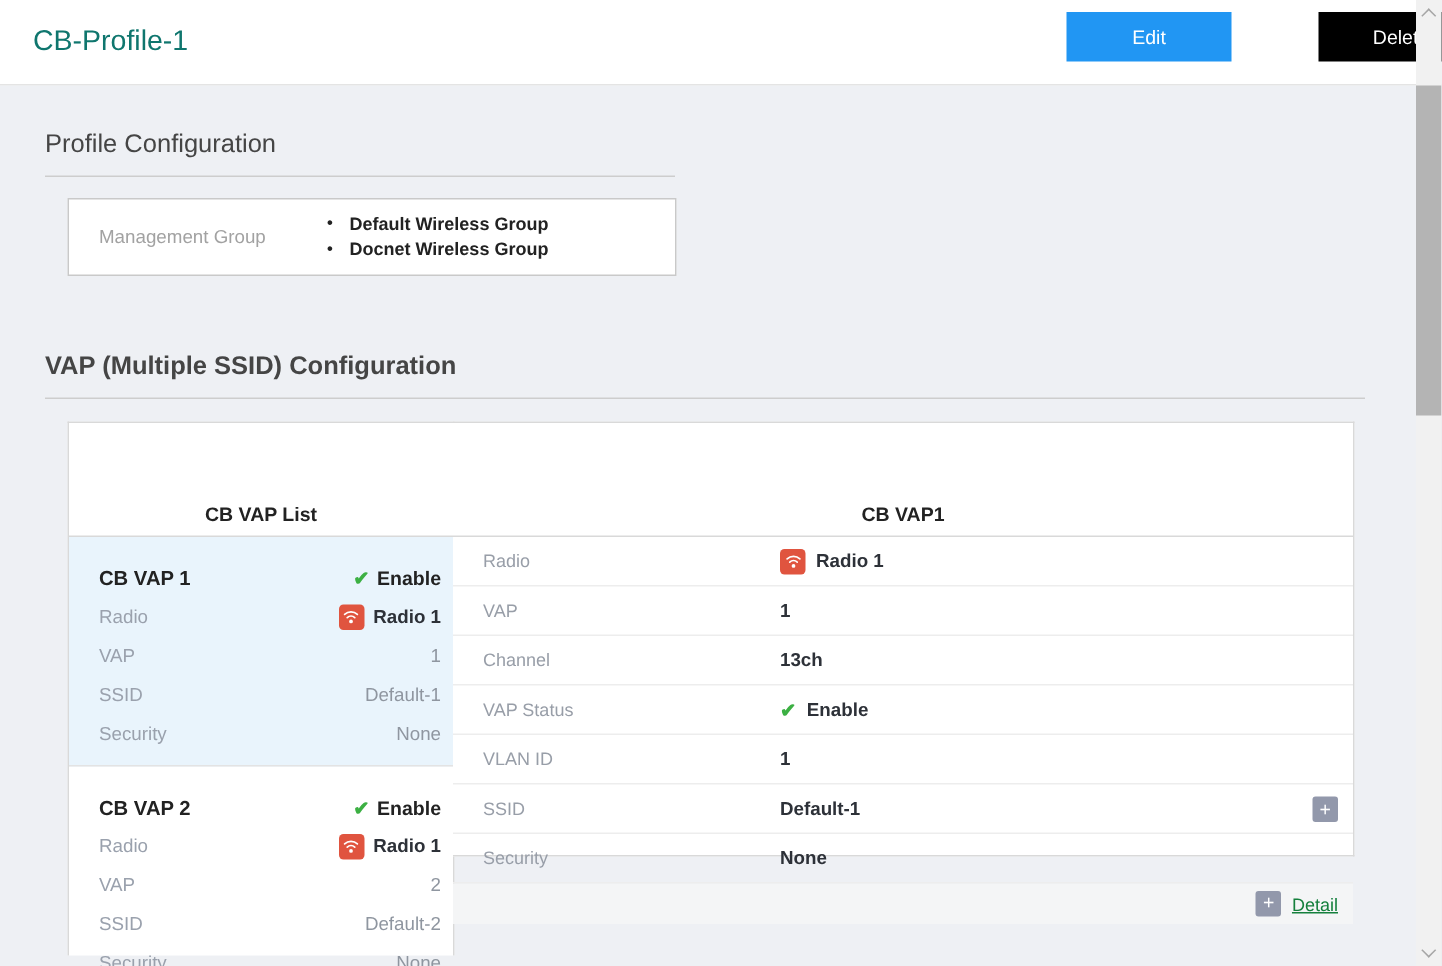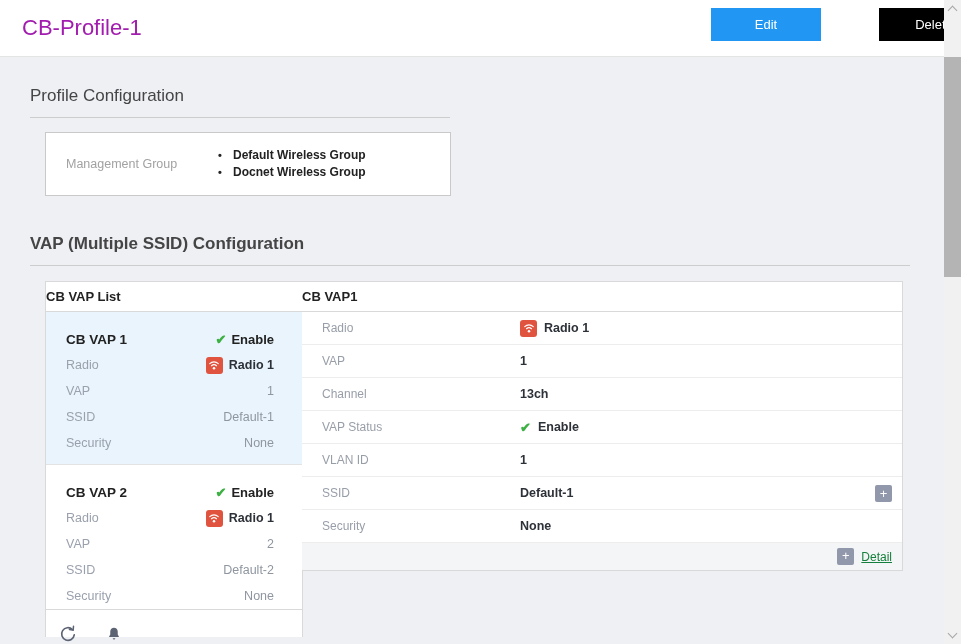--- a/index.html
+++ b/index.html
@@ -4,49 +4,49 @@
 <style>
   * { box-sizing: border-box; }
   html,body { margin:0; padding:0; }
   body { background:#dfe1e5; }
   .page { position:relative; width:961px; height:644px; background:#eef0f4; overflow:hidden;
           font-family:"Liberation Sans", sans-serif; }
 
   
   .topbar { position:absolute; left:0; top:0; width:961px; height:57px; background:#fff;
             border-bottom:1px solid #e4e4e4; }
-  .page-title { position:absolute; left:22px; top:0; line-height:56px; font-size:22px; color:#a21caf; }
+  .page-title { position:absolute; left:22px; top:0; line-height:56px; font-size:19px; color:#0f766e; }
   .btn { position:absolute; top:8px; width:110px; height:33px; border:none; border-radius:0;
          color:#fff; font-size:13px; font-family:inherit; cursor:pointer; }
   .btn-edit { left:711px; background:#2196f3; }
   .btn-delete { left:879px; background:#000000; }
 
   
   .section-heading { position:absolute; left:30px; font-size:17px; color:#454545; }
   .h-profile { top:86px; }
   .h-vap { top:234px;font-weight:bold; }
   .divider { position:absolute; left:30px; height:1px; background:#cdcdcd; }
   .d1 { top:117px; width:420px; }
   .d2 { top:265px; width:880px; }
 
   
-  .mgmt-box { position:absolute; left:45px; top:132px; width:406px; height:64px; background:#fff;
+  .mgmt-box { position:absolute; left:45px; top:132px; width:406px; height:52px; background:#fff;
               border:1px solid #c9c9c9; display:flex; align-items:center; }
   .mgmt-label { width:172px; padding-left:20px; font-size:12.5px; color:#a2a2a2; }
   .mgmt-group-row { display:flex; align-items:center; font-size:12px; font-weight:bold;
                     color:#222; line-height:17px; }
   .mgmt-group-row .bullet::before { content:"\2022"; }
   .bullet { width:15px; font-size:11px; color:#222; text-align:left; }
 
   
   .vap-left { position:absolute; left:45px; top:281px; width:258px; height:356px; background:#fff;
               border:1px solid #d9d9d9; border-bottom:none; }
-  .list-header, .detail-header { height:30px; line-height:29px; text-align:left; font-weight:bold;
-              font-size:13px; color:#222; border-bottom:1px solid #d9d9d9; }
-  .vap-card { padding:14px 28px 8px 20px; cursor:pointer; }
+  .list-header, .detail-header { height:30px; line-height:29px; text-align:center; font-weight:bold;
+              font-size:13px; color:#222; border-bottom:1px solid #d9d9d9;margin-top:46px; }
+  .vap-card { padding:14px 8px 8px 20px; cursor:pointer; }
   .vap-card.selected { background:#e9f4fc; border-bottom:1px solid #e3e3e3; }
   .vap-card.second { padding-bottom:0; height:145px; border-bottom:1px solid #d9d9d9; }
   .card-title-row { display:flex; justify-content:space-between; align-items:center; height:26px; }
   .card-name { font-size:13.5px; font-weight:bold; color:#222; }
   .status-wrap { display:flex; align-items:center; gap:5px; font-size:13px; font-weight:bold; color:#222; }
   .check { color:#3cb043; font-size:13px; font-weight:bold; }
   .card-row { display:flex; justify-content:space-between; align-items:center; height:26px; font-size:12.5px; }
   .card-row .lbl { color:#9aa1ad; }
   .card-row .val { color:#8f96a0; }
   .val-strong { display:flex; align-items:center; gap:6px; font-weight:bold; color:#2d3138; }

